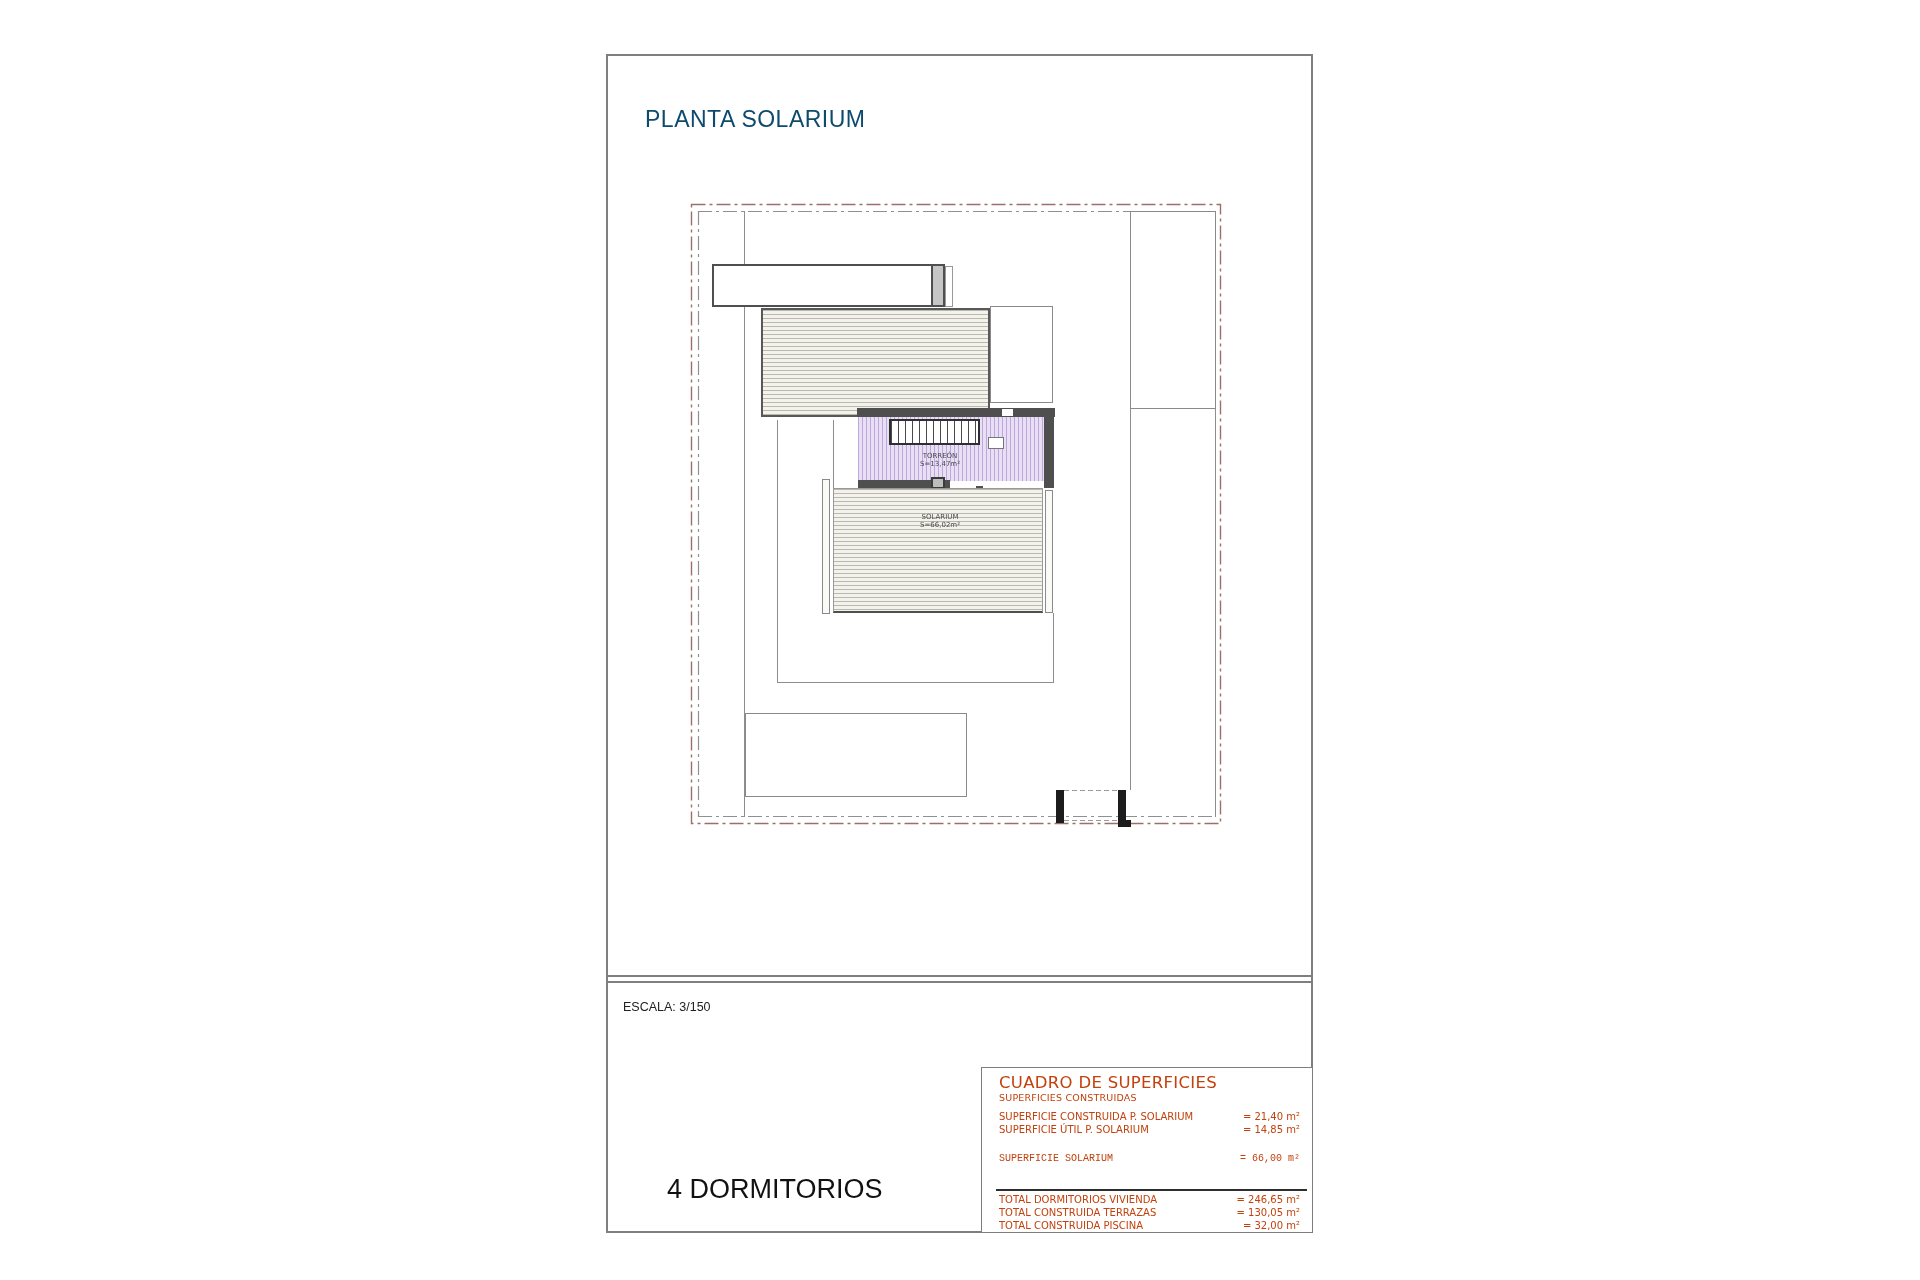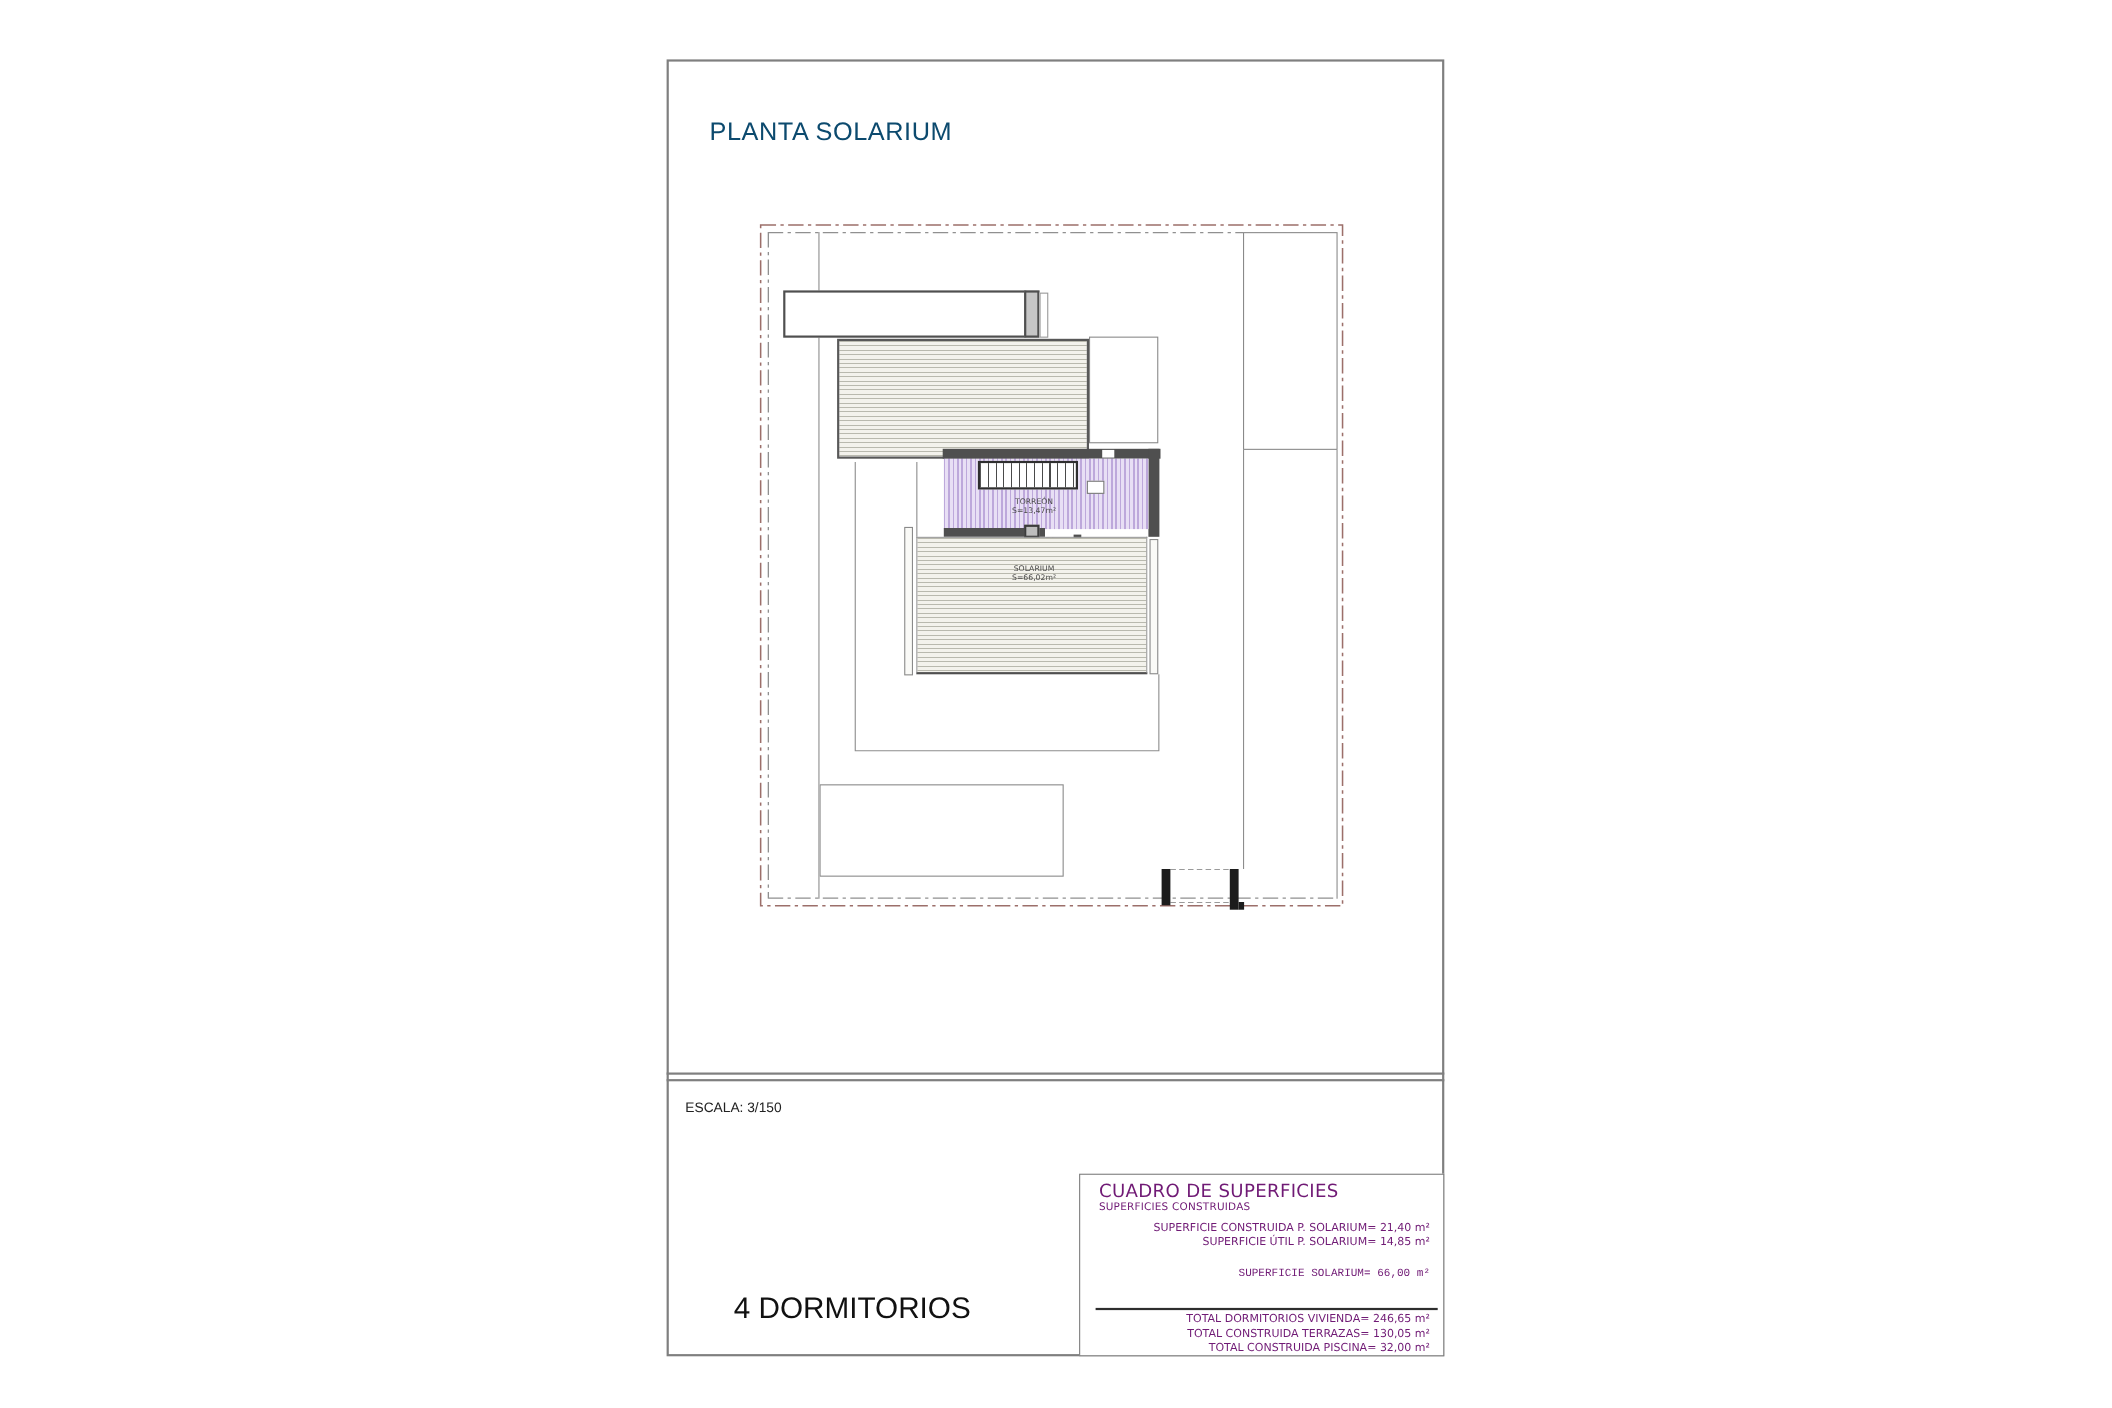--- a/index.html
+++ b/index.html
@@ -49,24 +49,24 @@
   .gate-post-foot{left:1126px;top:820px;width:5px;height:7px;background:#1c1c1c;}
 
   
   .room-label{z-index:3;width:90px;text-align:center;color:#4a4a4a;
       font-size:7px;line-height:7.5px;font-family:"DejaVu Sans",sans-serif;}
   .lbl-torreon{left:895px;top:453px;}
   .lbl-solarium{left:895px;top:514px;}
 
   
   .surf-table{left:981px;top:1067px;width:332px;height:166px;border:1px solid #7d7d7d;background:#fff;z-index:3;
-      font-family:"DejaVu Sans",sans-serif;color:#701a75;}
+      font-family:"DejaVu Sans",sans-serif;color:#c2410c;}
   .surf-title{position:absolute;left:17px;top:5px;font-size:16.5px;letter-spacing:.3px;white-space:nowrap;}
   .surf-subtitle{position:absolute;left:17px;top:24px;font-size:9.5px;letter-spacing:.2px;white-space:nowrap;}
-  .surf-row{position:absolute;left:17px;right:12px;display:flex;justify-content:flex-end;
+  .surf-row{position:absolute;left:17px;right:12px;display:flex;justify-content:space-between;
       font-size:10px;white-space:nowrap;}
   .surf-sep{position:absolute;left:14px;top:121px;width:311px;border-top:2px solid #2e2e2e;}
   .r1{top:43px;} .r2{top:56px;} .r3{top:85px;font-family:Liberation Mono, monospace;}
   .t1{top:126px;} .t2{top:139px;} .t3{top:152px;}
 </style>
 </head>
 <body>
 
 <div id="root">
 

